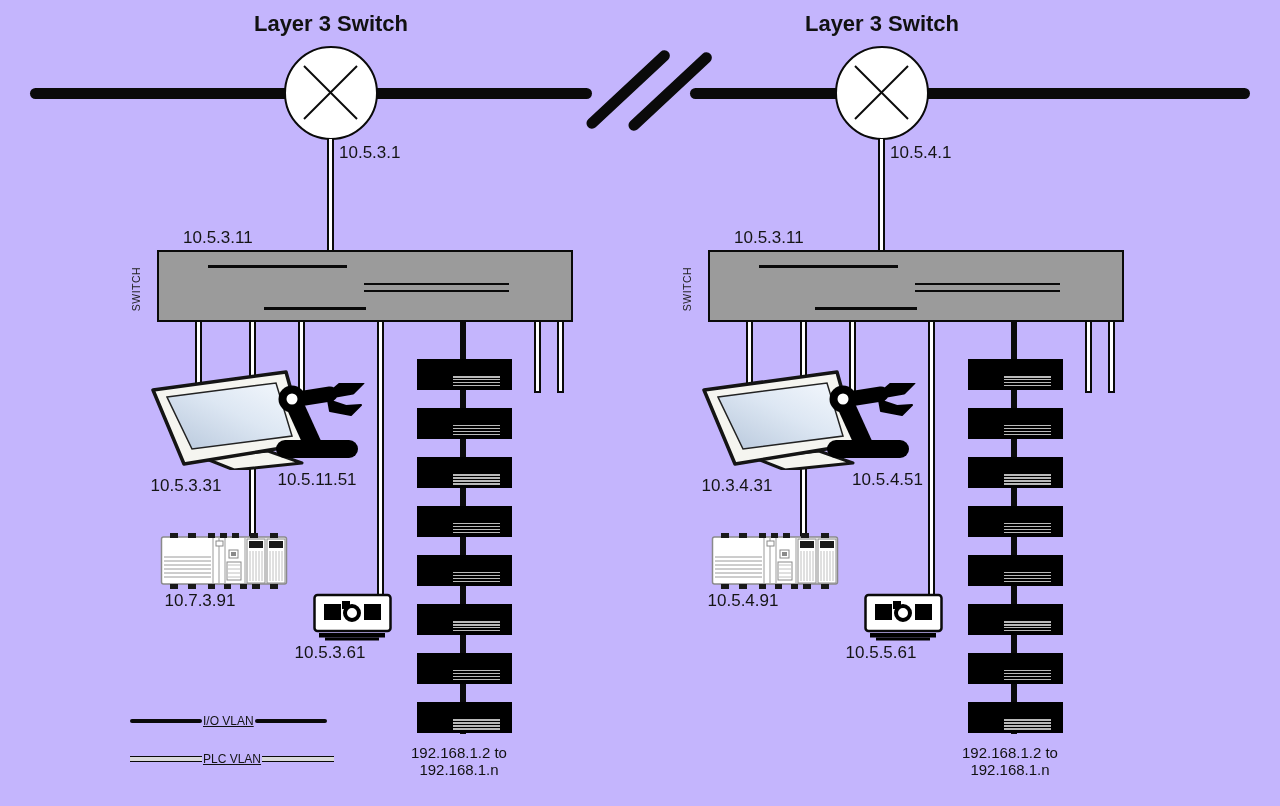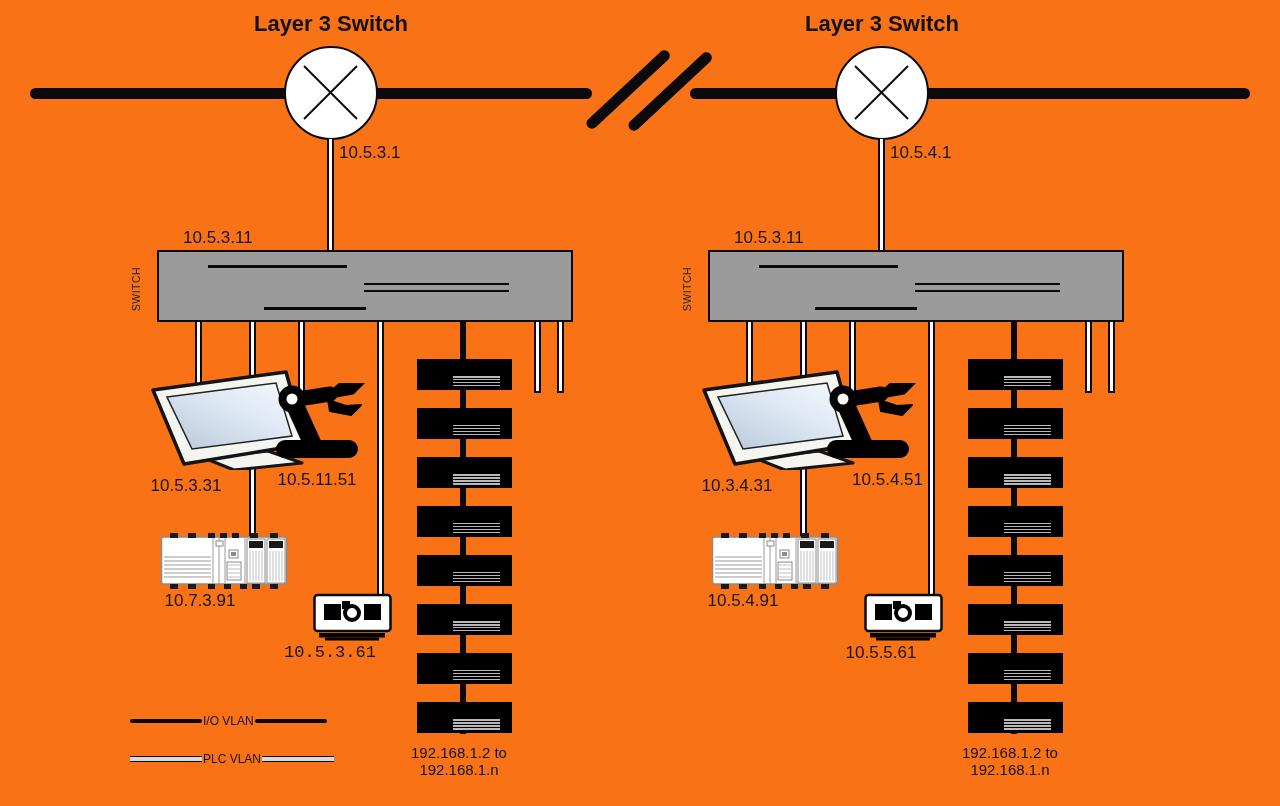--- a/index.html
+++ b/index.html
@@ -1,16 +1,16 @@
 <!DOCTYPE html>
 <html><head>
 <meta charset="utf-8">
 <style>
   html,body{margin:0;padding:0;background:#fff;}
-  #canvas{position:relative;width:1280px;height:806px;background:#f97316;overflow:hidden;
+  #canvas{position:relative;width:1280px;height:806px;background:#c4b5fd;overflow:hidden;
           font-family:"Liberation Sans",sans-serif;color:#111;}
   .abs{position:absolute;}
   
   .bb{position:absolute;height:10.5px;background:#0a0a0a;border-radius:6px;}
   .slash{position:absolute;width:110px;height:10.5px;background:#0a0a0a;border-radius:6px;transform:rotate(-43deg);}
   
   .side{position:absolute;top:0;width:730px;height:806px;}
   .title{position:absolute;left:231px;top:11px;width:200px;text-align:center;
          font-size:22px;font-weight:bold;white-space:nowrap;}
   .router{position:absolute;left:284px;top:46px;width:94px;height:94px;background:#fff;
@@ -30,21 +30,21 @@
                font-size:10.5px;letter-spacing:.5px;transform:rotate(-90deg);color:#222;}
   .devlbl{position:absolute;width:110px;text-align:center;font-size:17px;white-space:nowrap;color:#141414;}
   
   .io-stack{position:absolute;left:417px;top:359px;width:95px;}
   .io-block{position:relative;width:95px;height:31px;background:#000;margin-bottom:18px;}
   .io-block .stripes{position:absolute;right:12px;bottom:3px;width:47px;height:11px;
       background:repeating-linear-gradient(to bottom,#b9b9b9 0 1.5px,#000 1.5px 3px);}
   .io-range{position:absolute;left:398px;top:744px;width:122px;text-align:center;
             font-size:15px;line-height:17px;white-space:nowrap;}
   
-  .legend-row{position:absolute;display:flex;align-items:center;}
+  .legend-row{position:absolute;display:flex;align-items:center;text-decoration:underline;}
   .leg-solid{width:72px;height:4.5px;background:#0a0a0a;border-radius:2px;}
   .leg-double{width:72px;height:6.5px;box-sizing:border-box;background:#d9d9d9;
               border-top:1.8px solid #0a0a0a;border-bottom:1.8px solid #0a0a0a;}
   .leg-text{font-size:12px;margin:0 1px;white-space:nowrap;color:#141414;}
   svg{display:block;}
 </style>
 </head>
 <body>
 
 <div id="canvas">
@@ -177,21 +177,21 @@
       <svg width="80" height="52" viewBox="0 0 80 52">
         <rect x="1.5" y="4" width="76" height="36" rx="3" fill="#fff" stroke="#0a0a0a" stroke-width="2.5"></rect>
         <rect x="11" y="13" width="17" height="16" fill="#000"></rect>
         <rect x="51" y="13" width="17" height="16" fill="#000"></rect>
         <rect x="29" y="10" width="8" height="8" fill="#000"></rect>
         <circle cx="39" cy="22" r="7" fill="#fff" stroke="#000" stroke-width="4"></circle>
         <rect x="6" y="42" width="66" height="4.5" fill="#000"></rect>
         <rect x="12" y="46.5" width="54" height="3" fill="#000"></rect>
       </svg>
     </div>
-    <div class="devlbl" style="left:275px;top:643px;font-family:Liberation Mono, monospace;">10.5.3.61</div>
+    <div class="devlbl" style="left:275px;top:643px;">10.5.3.61</div>
 
     <div class="io-stack">
       <div class="io-block">
           <div class="stripes"></div>
         </div>
     <div class="io-block">
           <div class="stripes"></div>
         </div>
         <div class="io-block">
           <div class="stripes"></div>

